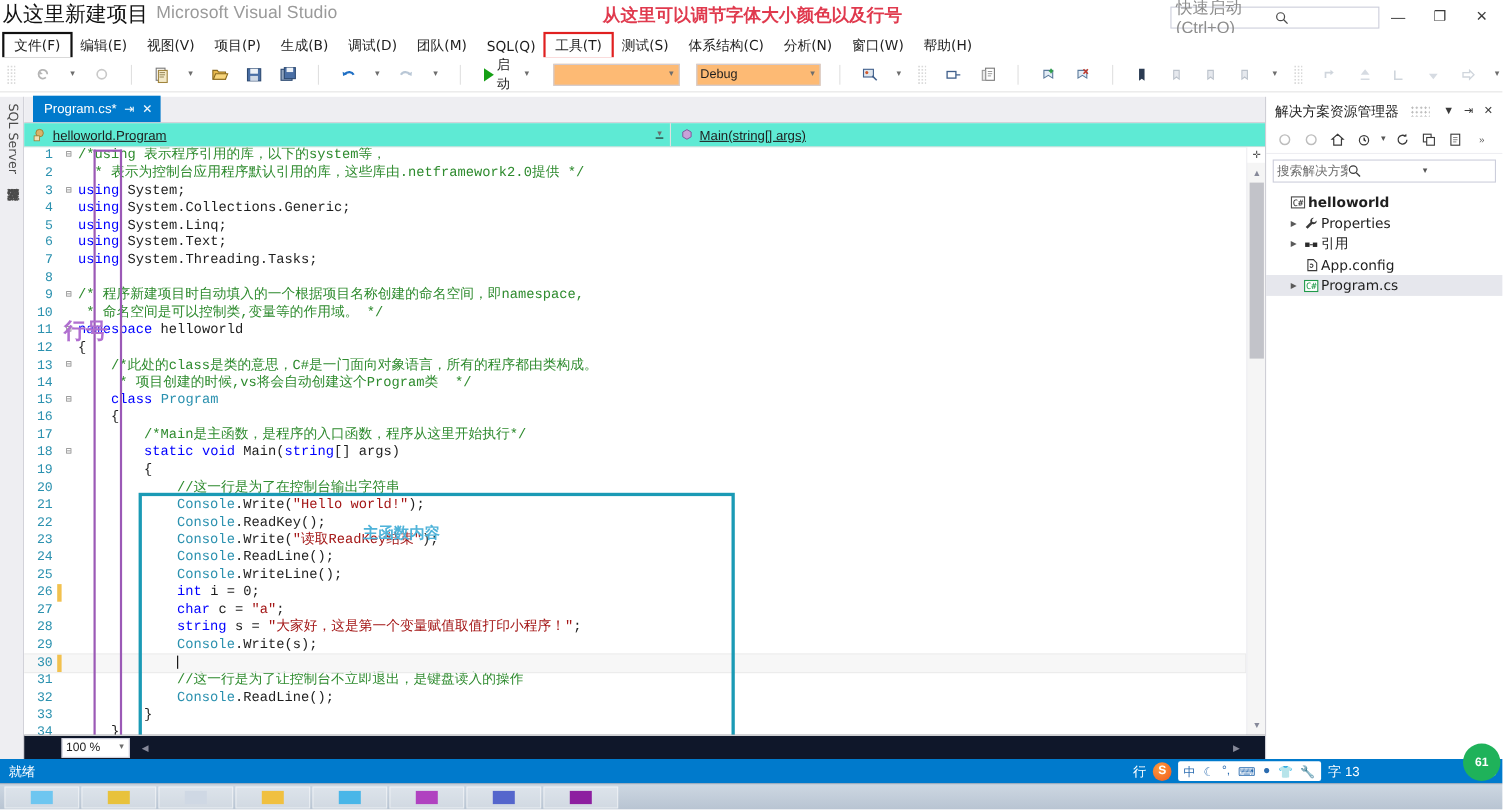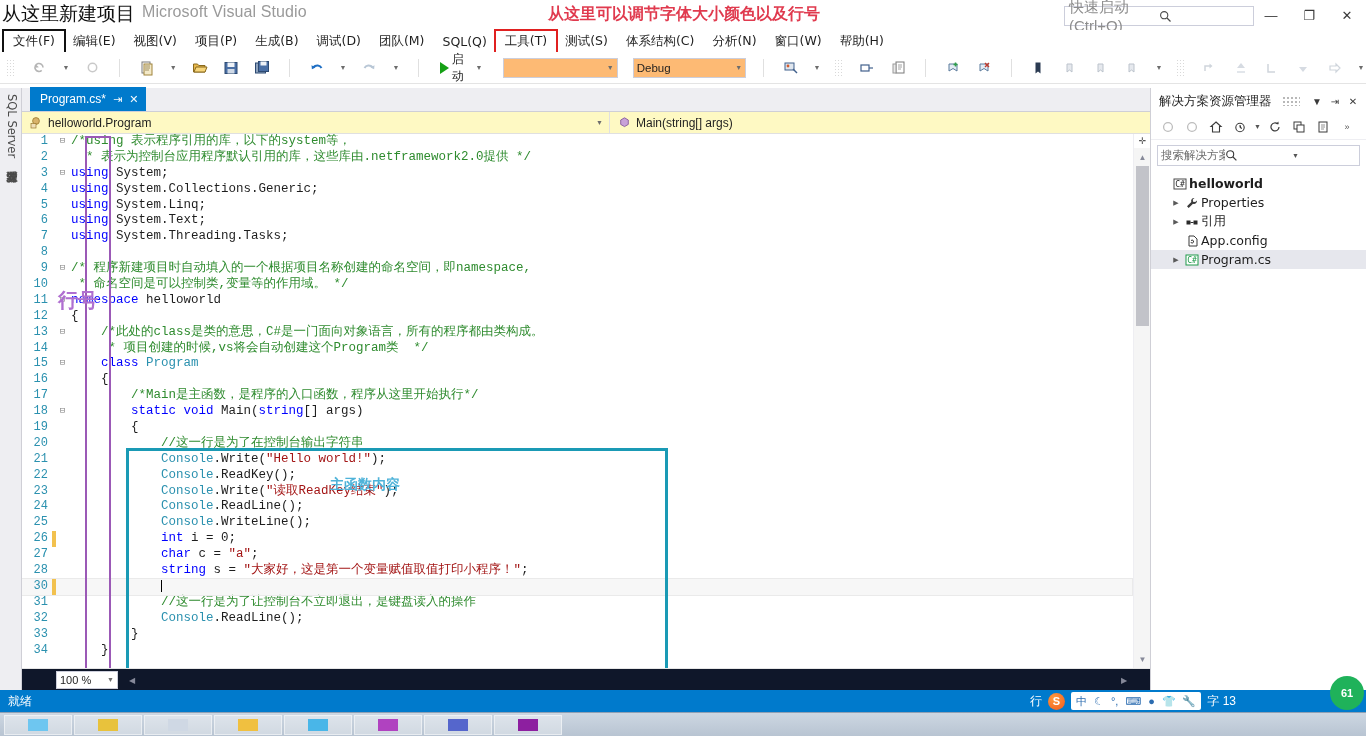--- a/index.html
+++ b/index.html
@@ -109,21 +109,21 @@
     display: flex; align-items: flex-end;
   }
   .doc-tab {
     height: 24px; background: #007acc; color: #ffffff;
     display: flex; align-items: center; gap: 7px; padding: 0 8px 0 10px;
     font-size: 12px; margin-left: 8px;
   }
   .doc-tab .pin, .doc-tab .xc { font-size: 11px; opacity: .95; }
   .navbar2 {
     position: absolute; left: 0; top: 24px; width: 100%; height: 22px;
-    background: #fef9c3; border-bottom: 1px solid #e0e0e0; display: flex; align-items: flex-end;
+    background: #5eead4; border-bottom: 1px solid #e0e0e0; display: flex; align-items: flex-end; text-decoration: underline;
   }
   .nav-left { flex: 1; display:flex; align-items:center; gap: 5px; padding-left: 8px;
      border-right: 1px solid #e0e0e0; height:100%; }
   .nav-right { width: 540px; display:flex; align-items:center; gap: 5px; padding-left: 8px; height: 100%;}
   .nav-text { font-size: 12px; color: #1e1e1e; flex: 1; }
   .nav-caret { font-size: 7px; color: #6d6d6d; padding-right: 6px; }
   .ico-class { width: 13px; height: 13px; position: relative; }
 
   .code-area {
     position: absolute; left: 0; top: 46px; right: 0; bottom: 22px;
@@ -535,20 +535,21 @@
           <div class="cline"><span class="lnum">19</span><span class="chgbar"></span><span class="fold"></span><span class="ctext"><span class="k-black">        {</span></span></div>
           <div class="cline"><span class="lnum">20</span><span class="chgbar"></span><span class="fold"></span><span class="ctext"><span class="k-green">            //这一行是为了在控制台输出字符串</span></span></div>
           <div class="cline"><span class="lnum">21</span><span class="chgbar"></span><span class="fold"></span><span class="ctext"><span class="k-black">            </span><span class="k-teal">Console</span><span class="k-black">.Write(</span><span class="k-red">"Hello world!"</span><span class="k-black">);</span></span></div>
           <div class="cline"><span class="lnum">22</span><span class="chgbar"></span><span class="fold"></span><span class="ctext"><span class="k-black">            </span><span class="k-teal">Console</span><span class="k-black">.ReadKey();</span></span></div>
           <div class="cline"><span class="lnum">23</span><span class="chgbar"></span><span class="fold"></span><span class="ctext"><span class="k-black">            </span><span class="k-teal">Console</span><span class="k-black">.Write(</span><span class="k-red">"读取ReadKey结束"</span><span class="k-black">);</span></span></div>
           <div class="cline"><span class="lnum">24</span><span class="chgbar"></span><span class="fold"></span><span class="ctext"><span class="k-black">            </span><span class="k-teal">Console</span><span class="k-black">.ReadLine();</span></span></div>
           <div class="cline"><span class="lnum">25</span><span class="chgbar"></span><span class="fold"></span><span class="ctext"><span class="k-black">            </span><span class="k-teal">Console</span><span class="k-black">.WriteLine();</span></span></div>
           <div class="cline"><span class="lnum">26</span><span class="chgbar y"></span><span class="fold"></span><span class="ctext"><span class="k-black">            </span><span class="k-blue">int</span><span class="k-black"> i = 0;</span></span></div>
           <div class="cline"><span class="lnum">27</span><span class="chgbar"></span><span class="fold"></span><span class="ctext"><span class="k-black">            </span><span class="k-blue">char</span><span class="k-black"> c = </span><span class="k-red">"a"</span><span class="k-black">;</span></span></div>
           <div class="cline"><span class="lnum">28</span><span class="chgbar"></span><span class="fold"></span><span class="ctext"><span class="k-black">            </span><span class="k-blue">string</span><span class="k-black"> s = </span><span class="k-red">"大家好，这是第一个变量赋值取值打印小程序！"</span><span class="k-black">;</span></span></div>
+          <div class="cline"><span class="lnum">29</span><span class="chgbar"></span><span class="fold"></span><span class="ctext"><span class="k-black">            </span><span class="k-teal">Console</span><span class="k-black">.Write(s);</span></span></div>
           <div class="cline" style="background: rgb(247, 247, 247); outline: rgb(234, 234, 234) solid 1px;"><span class="lnum">30</span><span class="chgbar y"></span><span class="fold"></span><span class="ctext"><span class="k-black">            </span><span style="display: inline-block; width: 1px; height: 12px; background: rgb(0, 0, 0); vertical-align: middle;"></span></span></div>
           <div class="cline"><span class="lnum">31</span><span class="chgbar"></span><span class="fold"></span><span class="ctext"><span class="k-green">            //这一行是为了让控制台不立即退出，是键盘读入的操作</span></span></div>
           <div class="cline"><span class="lnum">32</span><span class="chgbar"></span><span class="fold"></span><span class="ctext"><span class="k-black">            </span><span class="k-teal">Console</span><span class="k-black">.ReadLine();</span></span></div>
           <div class="cline"><span class="lnum">33</span><span class="chgbar"></span><span class="fold"></span><span class="ctext"><span class="k-black">        }</span></span></div>
           <div class="cline"><span class="lnum">34</span><span class="chgbar"></span><span class="fold"></span><span class="ctext"><span class="k-black">    }</span></span></div>
         </div>
       <div class="purple-bracket"></div>
       <div class="purple-right"></div>
       <div class="anno-hanghao">
         <span>行号</span>

